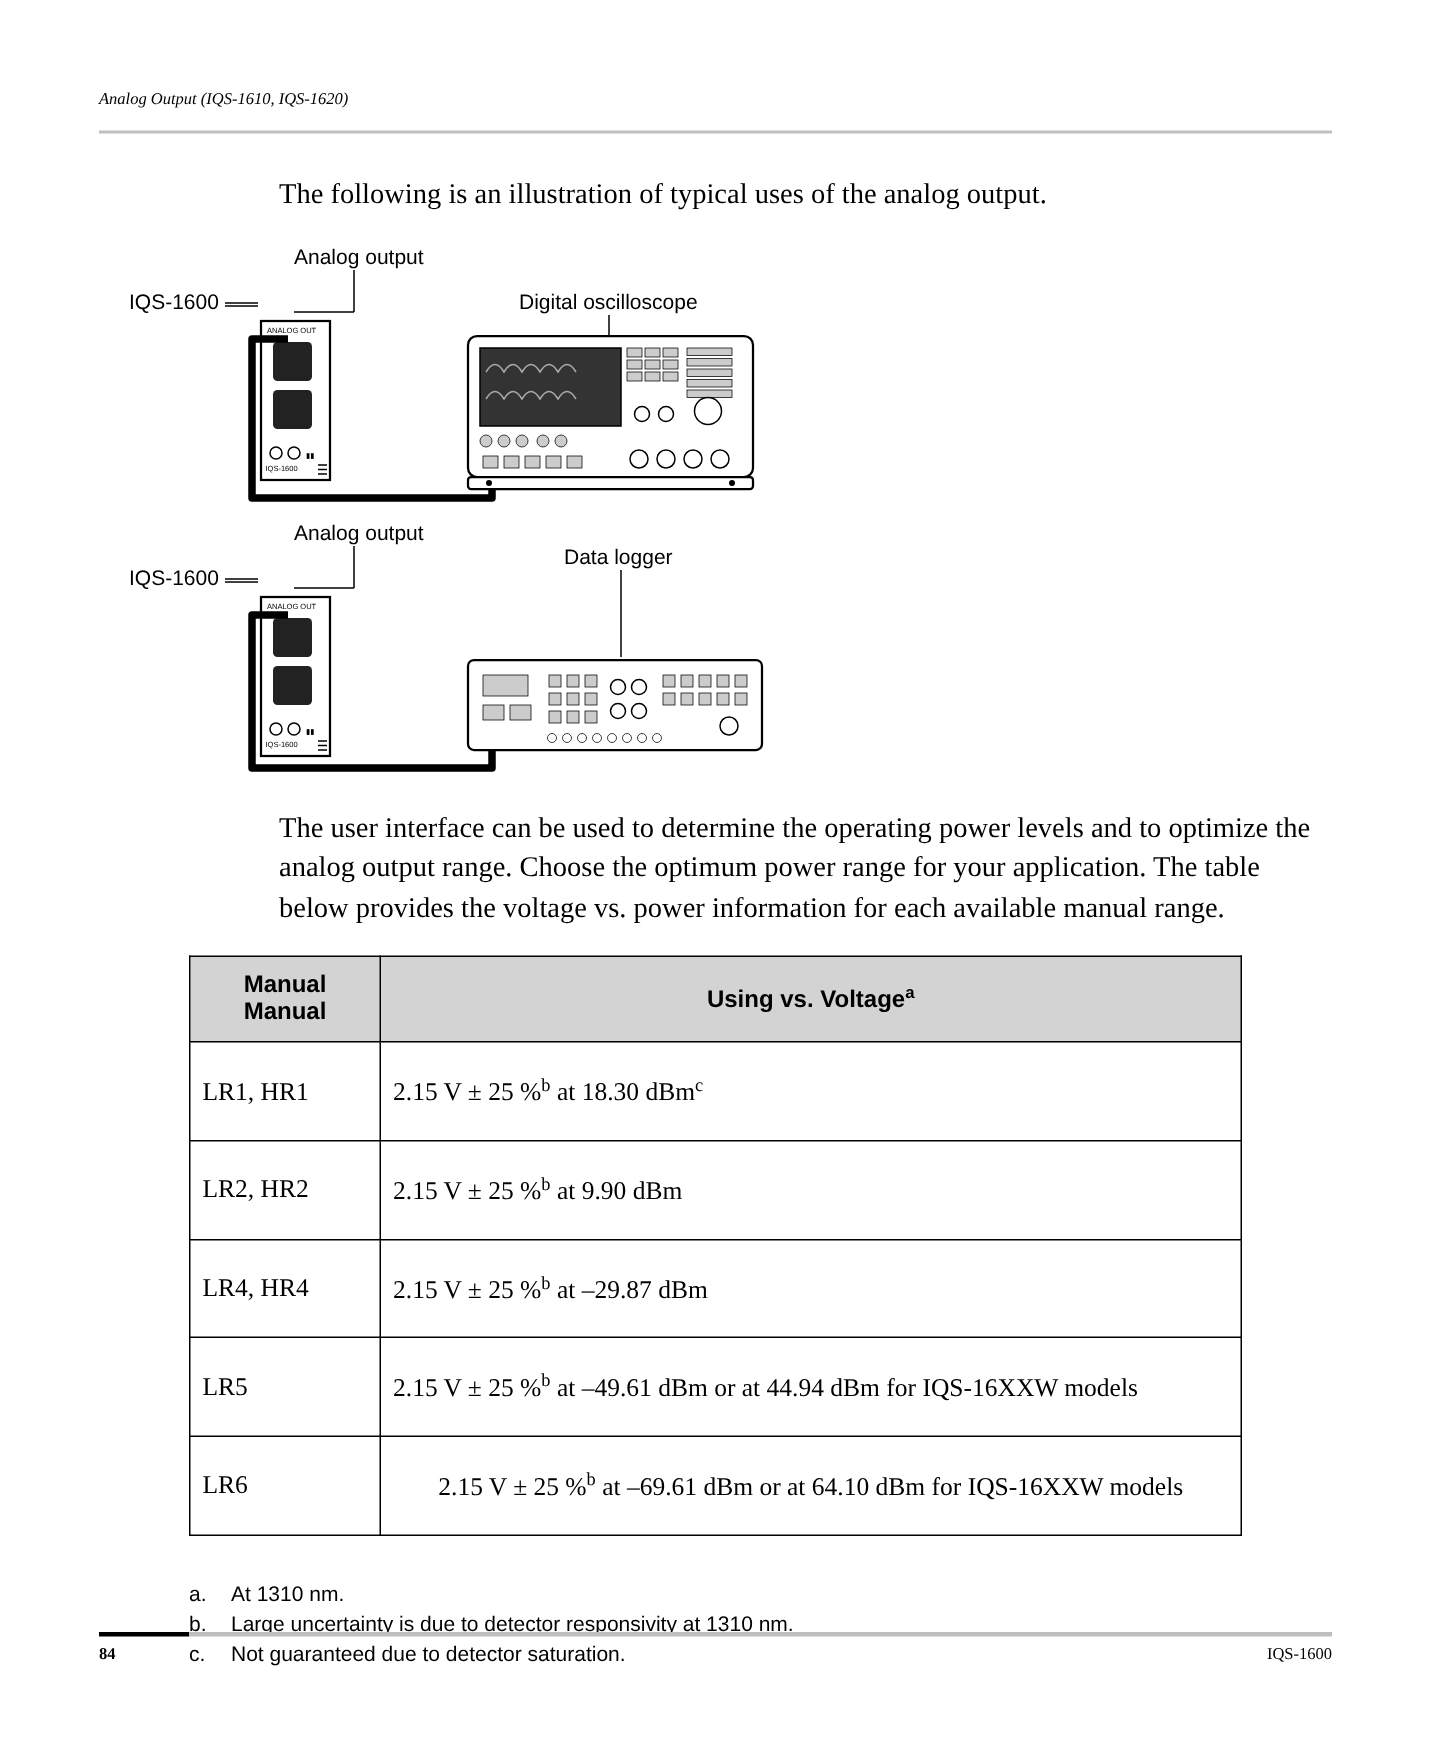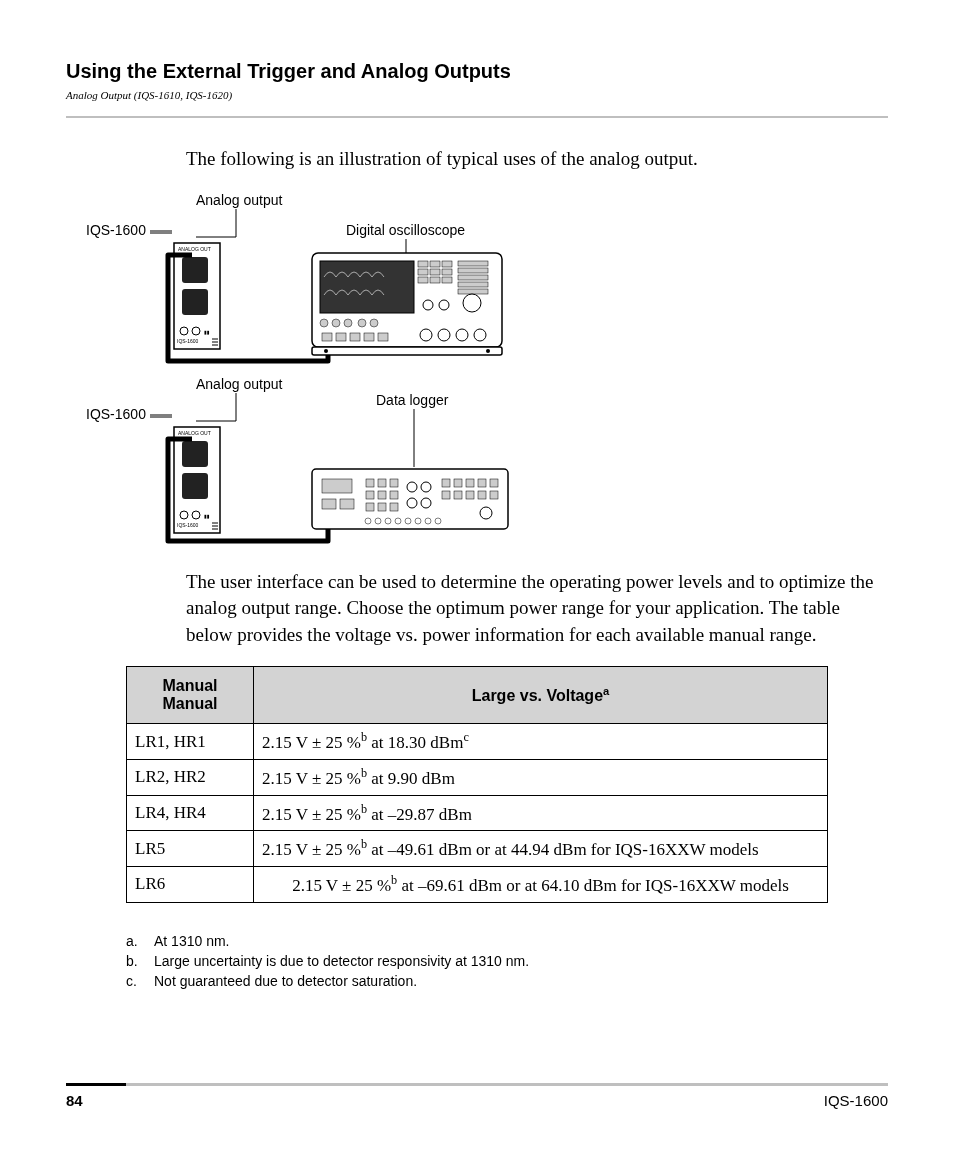--- a/index.html
+++ b/index.html
@@ -79,21 +79,21 @@
     font-weight: 700;
     font-size: 16px;
     padding: 10px 6px;
     text-align: center;
   }
   th .sup, td .sup {
     font-size: 0.7em;
     vertical-align: super;
   }
   td {
-    padding: 6px 8px;
+    padding: 21px 8px;
   }
   td.range {
     width: 110px;
   }
   td.val { text-align: left; }
   .footnotes {
     margin: 28px 60px 0 60px;
     font-family: "Segoe UI", Helvetica, sans-serif;
     font-size: 14px;
     line-height: 1.45;
@@ -107,33 +107,32 @@
     bottom: 50px;
   }
   .footer .bar {
     height: 3px;
     background: linear-gradient(to right, #000 0 60px, #bfbfbf 60px 100%);
     margin-bottom: 6px;
   }
   .footer .row {
     display: flex;
     justify-content: space-between;
-    font-family: Liberation Sans, sans-serif;
-    font-size: 15px;
+    font-family: Liberation Serif, serif;
+    font-size: 11px;
     text-align: center;
   }
   .footer .pg { font-weight: 700; }
   sup { font-size: 0.72em; }
 </style>
 </head>
 <body>
 
 <div class="page">
 
-  <div class="section-title">Using the External Trigger and Analog Outputs</div>
   <div class="subtitle">Analog Output (IQS-1610, IQS-1620)</div>
   <div class="rule"></div>
 
   <div class="body-serif intro">The following is an illustration of typical uses of the analog output.</div>
 
   <div class="diagram-wrap">
     <svg class="diagram" viewBox="0 0 480 360">
 
       <text x="130" y="18" class="diagram-label">Analog output</text>
       <line x1="170" y1="22" x2="170" y2="50" stroke="#000" stroke-width="1"></line>
@@ -298,21 +297,21 @@
 
   <div class="table-wrap">
     <table>
       <thead>
         <tr>
           <th>
             <span>Manual</span><br>
             <span>Manual</span>
           </th>
           <th>
-            <span>Large vs. Voltage</span><span class="sup">a</span>
+            <span>Using vs. Voltage</span><span class="sup">a</span>
           </th>
         </tr>
       </thead>
       <tbody id="table-body">
           <tr>
             <td class="range">LR1, HR1</td>
             <td class="val">2.15 V ± 25 %<sup>b</sup> at 18.30 dBm<sup>c</sup></td>
           </tr>
           <tr>
             <td class="range">LR2, HR2</td>

